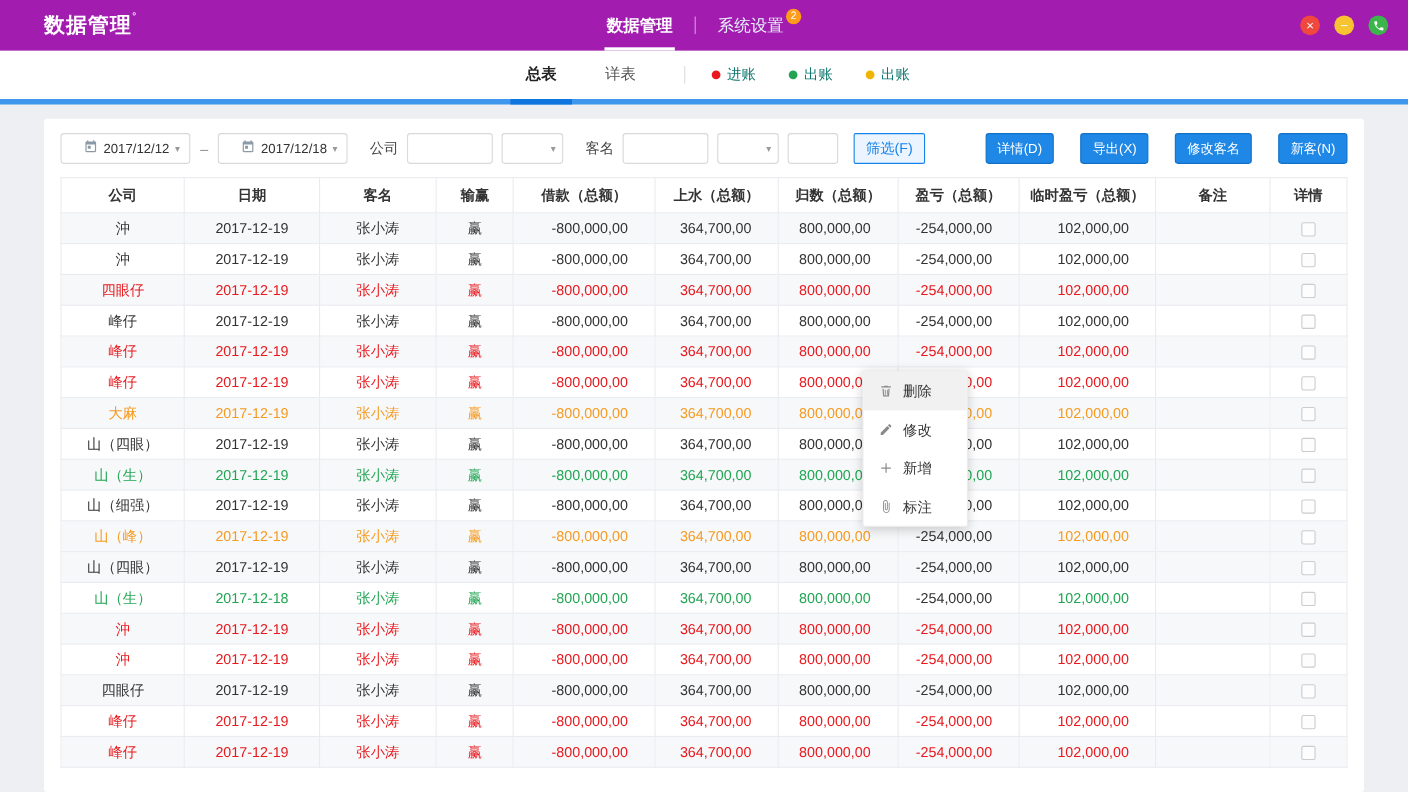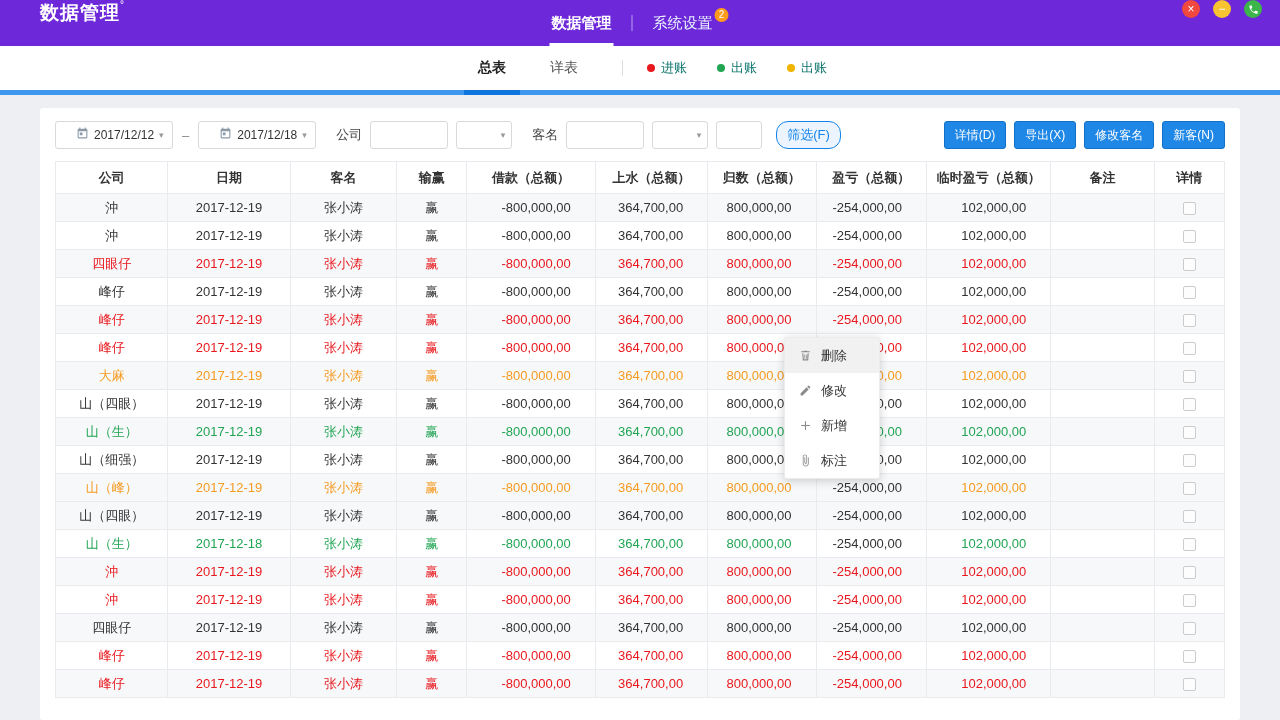--- a/index.html
+++ b/index.html
@@ -2,21 +2,21 @@
 <html><head>
 <meta charset="utf-8">
 <style>
   * { box-sizing: border-box; margin: 0; padding: 0; }
   html,body { width:1280px; height:720px; overflow:hidden; }
   body {
     font-family: "Liberation Sans", "DejaVu Sans", sans-serif;
     background:#edeff2; color:#333; font-size:13px;
   }
   
-  .topbar { position:relative; height:46px; background:#6d28d9; display:flex; }
+  .topbar { position:relative; height:46px; background:#a21caf; display:flex; align-items:center; }
   .logo { margin-left:40px; color:#fff; font-size:19px; font-weight:bold; letter-spacing:1px; }
   .logo sup { font-size:10px; font-weight:normal; position:relative; top:-4px; }
   .topnav { position:absolute; left:50%; transform:translateX(-50%); height:46px; display:flex; align-items:center; }
   .topnav-item { height:46px; display:flex; align-items:center; color:#eaf4ff; font-size:15px; cursor:pointer; position:relative; padding:0 2px; }
   .topnav-item.active { color:#fff; font-weight:bold; border-bottom:3px solid #fff; padding-top:3px; }
   .topnav-divider { width:1px; height:16px; background:rgba(255,255,255,.55); margin:0 18px; }
   .badge { position:relative; top:-8px; margin-left:2px; min-width:14px; height:14px; border-radius:8px;
            background:#ff9b1b; color:#fff; font-size:10px; line-height:14px; text-align:center; padding:0 3px; font-weight:normal; }
   .win-controls { position:absolute; right:18px; display:flex; gap:13px; align-items:center; }
   .winbtn { width:18px; height:18px; border-radius:50%; color:#fff; font-size:12px; line-height:17px; text-align:center;
@@ -39,22 +39,22 @@
   .filterbar { display:flex; align-items:center; padding:13px 15px 12px; gap:8px; }
   .datebox { width:118px; height:28px; border:1px solid #d9d9d9; border-radius:3px; display:flex; align-items:center; gap:5px; padding:0 20px; cursor:pointer; background:#fff; }
   .datebox .dtxt { flex:1; font-size:12px; color:#333; }
   .caret { font-size:9px; color:#999; }
   .dash { color:#888; margin:0 1px; }
   .flabel { color:#444; font-size:13px; margin-left:12px; }
   .ipt { width:78px; height:28px; border:1px solid #d9d9d9; border-radius:3px; background:#fff; outline:none; padding:0 6px; font-size:12px; }
   .ipt.small { width:46px; }
   .selbox { width:56px; height:28px; border:1px solid #d9d9d9; border-radius:3px; background:#fff; display:flex; align-items:center; justify-content:flex-end; padding:0 6px; cursor:pointer; }
   .filter-btn { height:28px; padding:0 10px; margin-left:6px; border:1px solid #1583e9; color:#1583e9; background:#ecf5ff;
-                border-radius:12px; font-size:13px; cursor:pointer; text-decoration:underline; text-decoration-color:transparent; }
-  .actions { margin-left:auto; display:flex; gap:8px; }
+                border-radius:2px; font-size:13px; cursor:pointer; text-decoration:underline; text-decoration-color:transparent; }
+  .actions { margin-left:auto; display:flex; gap:24px; }
   .abtn { height:28px; padding:0 10px; background:#1f87e6; border:1px solid #1170c8; color:#fff; font-size:12px; border-radius:3px; cursor:pointer; }
   
   .grid-wrap { padding:0 15px; }
   table.grid { width:100%; border-collapse:collapse; table-layout:fixed; font-size:13px; }
   .grid th, .grid td { border:1px solid #e9ebef; overflow:hidden; white-space:nowrap; }
   .grid th { height:32px; font-weight:bold; color:#333; text-align:center; background:#fff; font-size:13px; }
   .grid td { height:28px; color:#333; }
   .c-center { text-align:center; }
   .c-num { text-align:right; padding-right:24px; }
   tbody tr.odd { background:#f7f8fa; }

